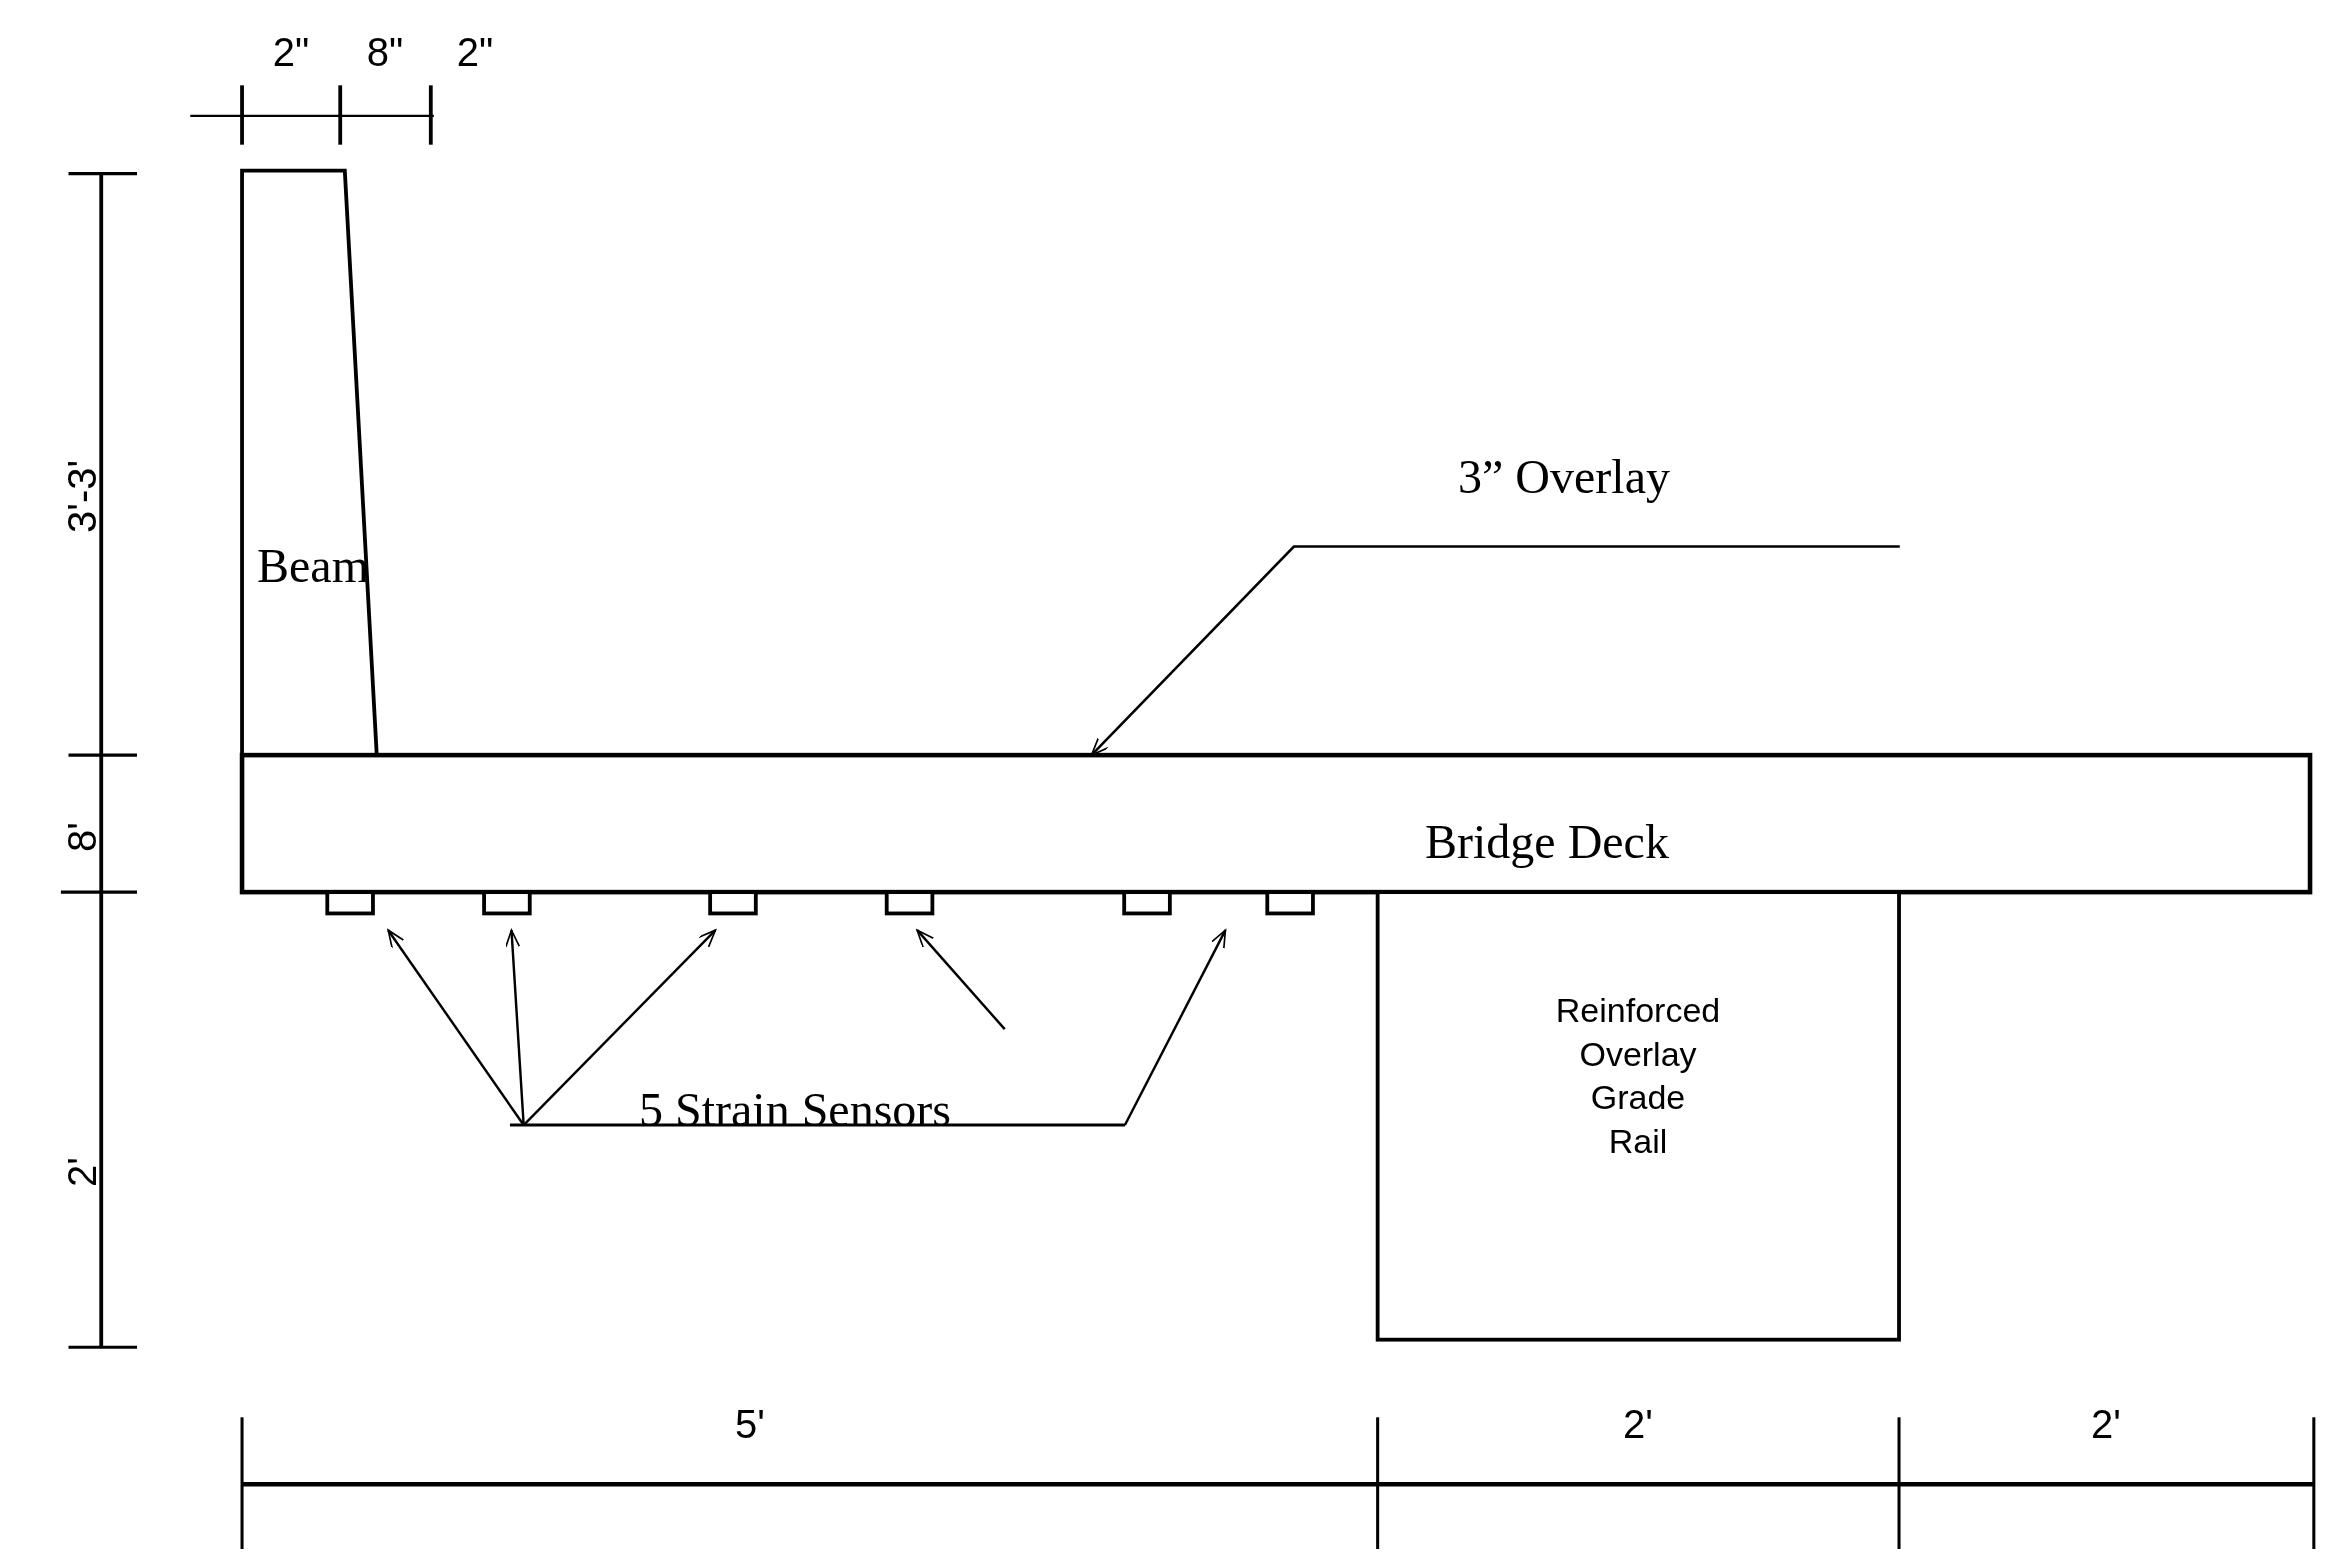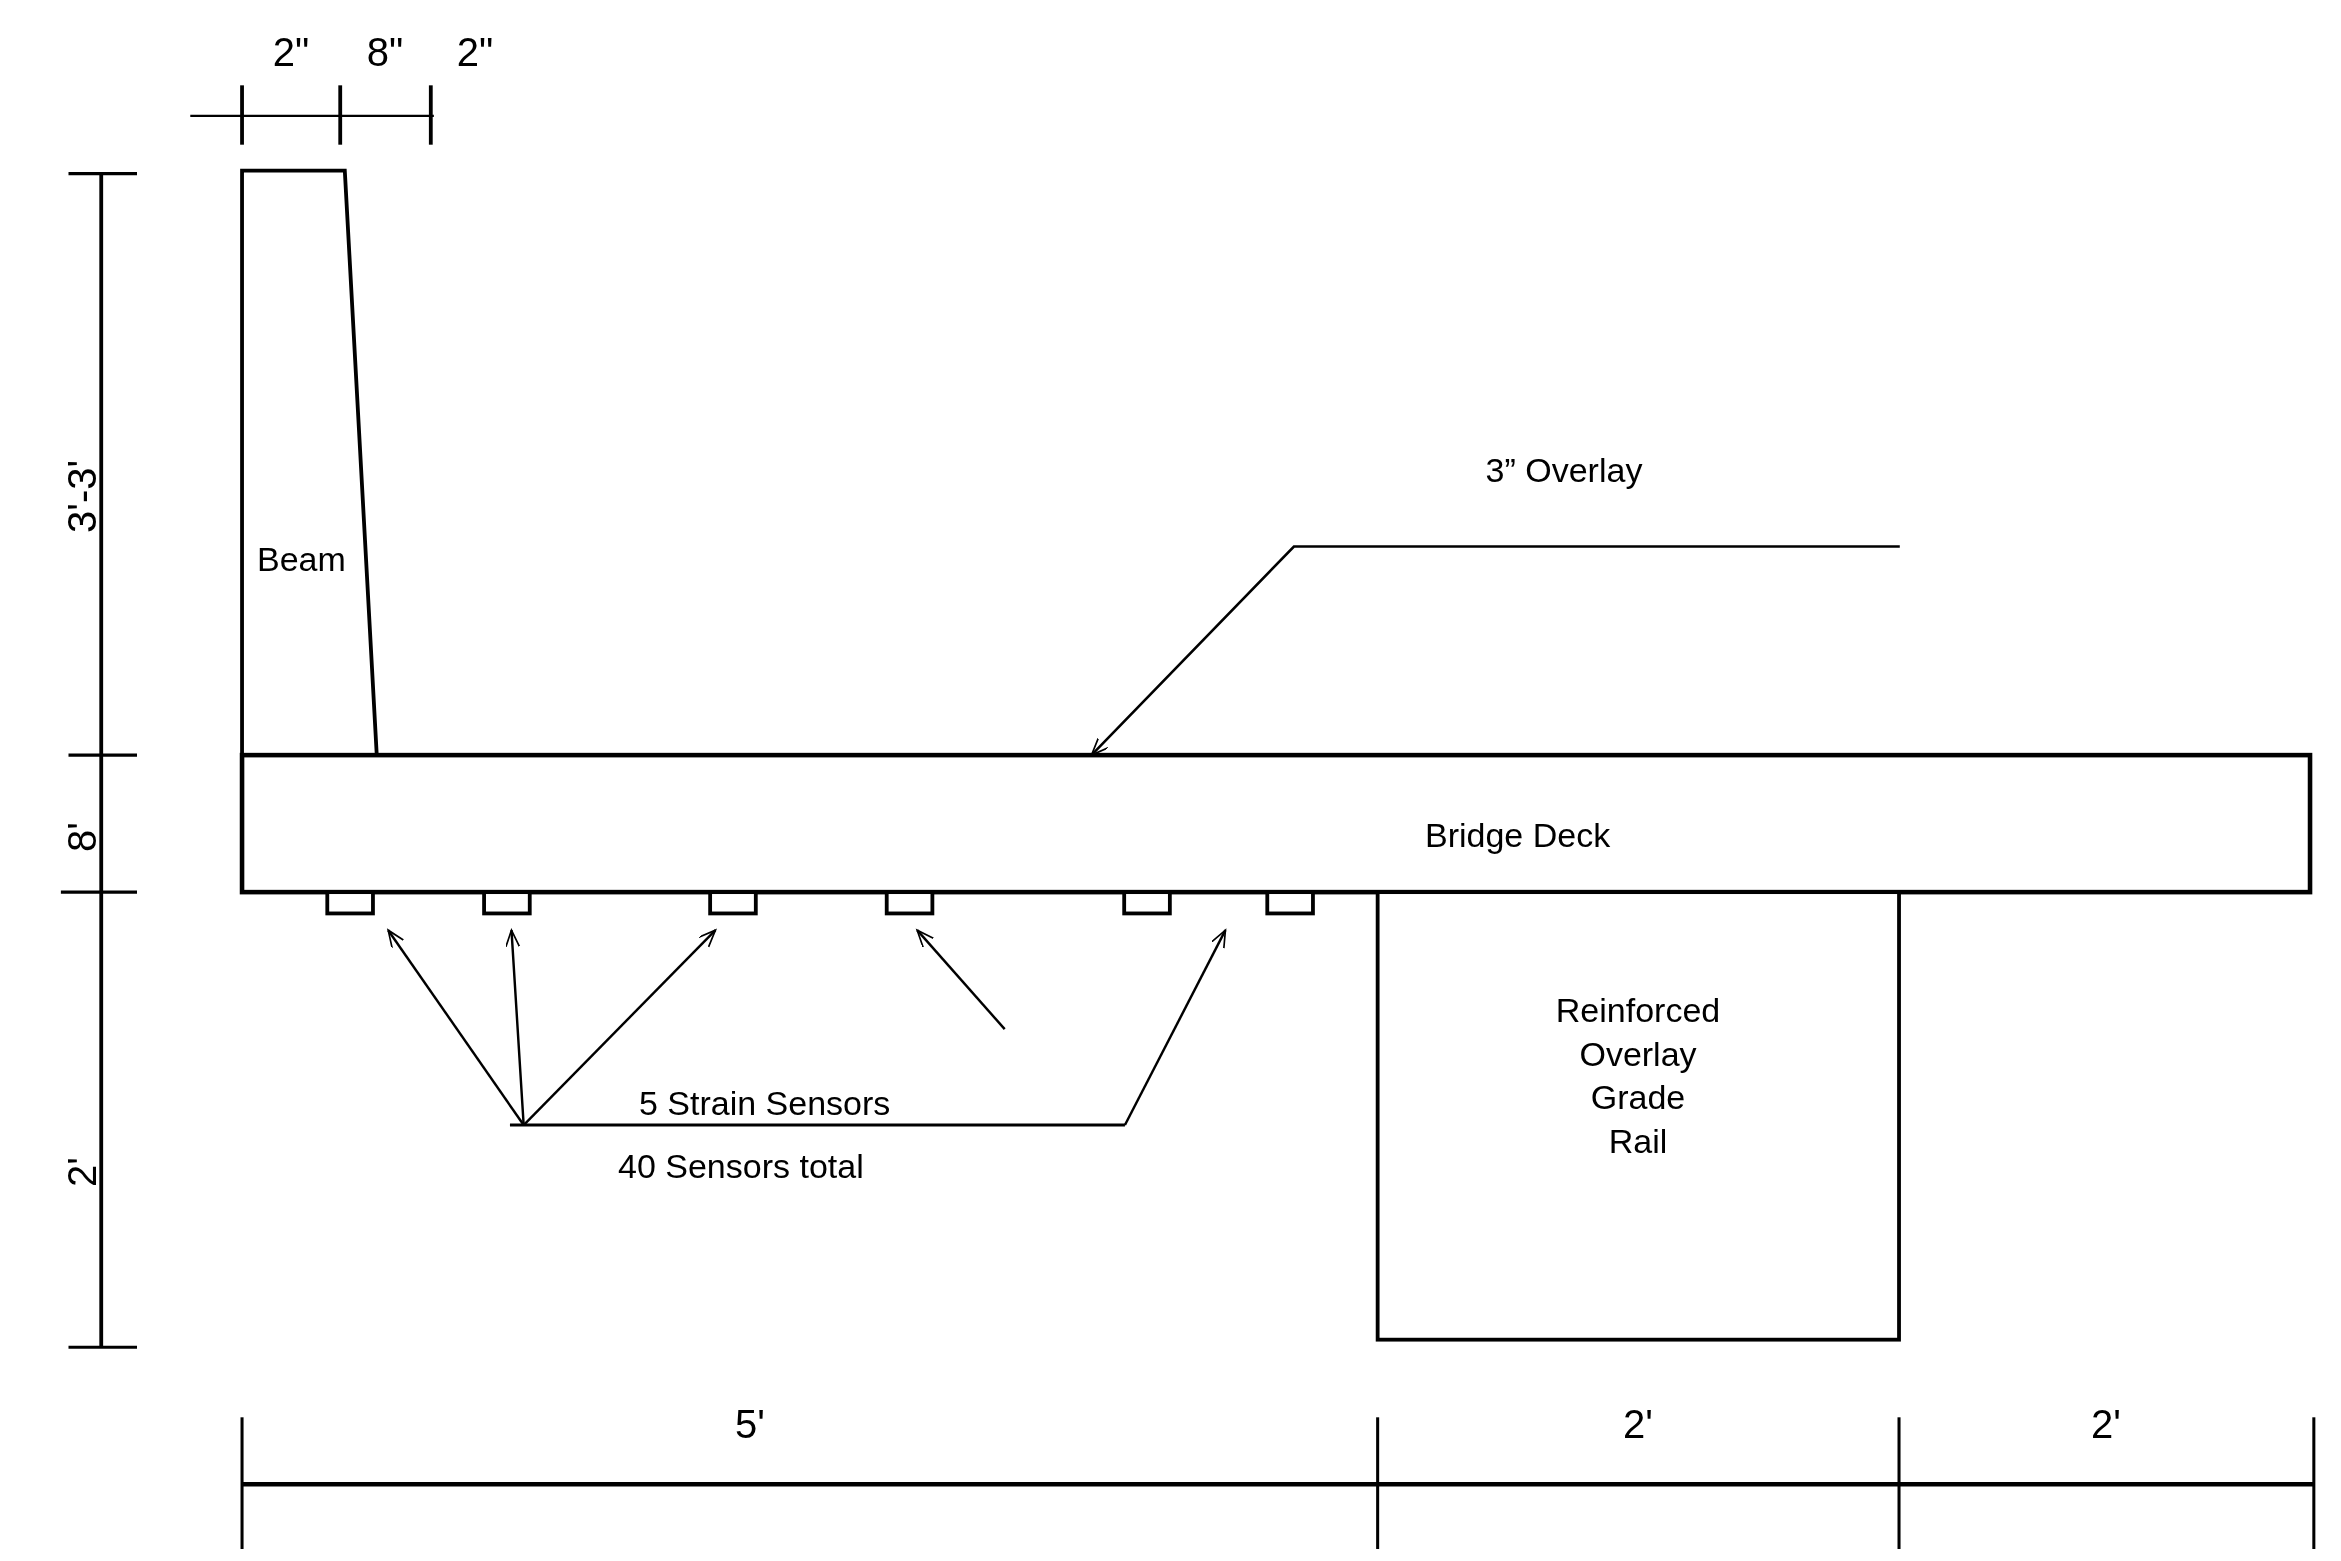--- a/index.html
+++ b/index.html
@@ -30,21 +30,22 @@
     position: absolute;
     white-space: nowrap;
     font-family: "Liberation Sans", sans-serif;
     color: #000000;
     line-height: 1;
   }
   .lbl-dim {
     font-size: 40px;
   }
   .lbl-big {
-    font-size: 34px;
+    font-size: 48px;
+    font-family: Liberation Serif, serif;
   }
   .lbl-rot {
     transform-origin: 0 0;
     transform: rotate(-90deg);
   }
   .ctr {
     text-align: center;
     transform: translateX(-50%);
   }
   .stack {
@@ -136,20 +137,19 @@
   <div class="lbl lbl-big" style="left:1425px; top:818px;">Bridge Deck</div>
 
   <div class="stack" style="left:1638px; top:989px;">
     <div>Reinforced</div>
     <div>Overlay</div>
     <div>Grade</div>
     <div>Rail</div>
   </div>
 
   <div class="lbl lbl-big" style="left:639px; top:1054px;margin-top:32px;">5 Strain Sensors</div>
-  <div class="lbl lbl-big" style="left:618px; top:1149px;">40 Sensors total</div>
 
   <div class="lbl lbl-dim ctr" style="left:750px; top:1404px;">5'</div>
   <div class="lbl lbl-dim ctr" style="left:1638px; top:1404px;">2'</div>
   <div class="lbl lbl-dim ctr" style="left:2106px; top:1404px;">2'</div>
 
 </div>
 
 
 </body></html>

